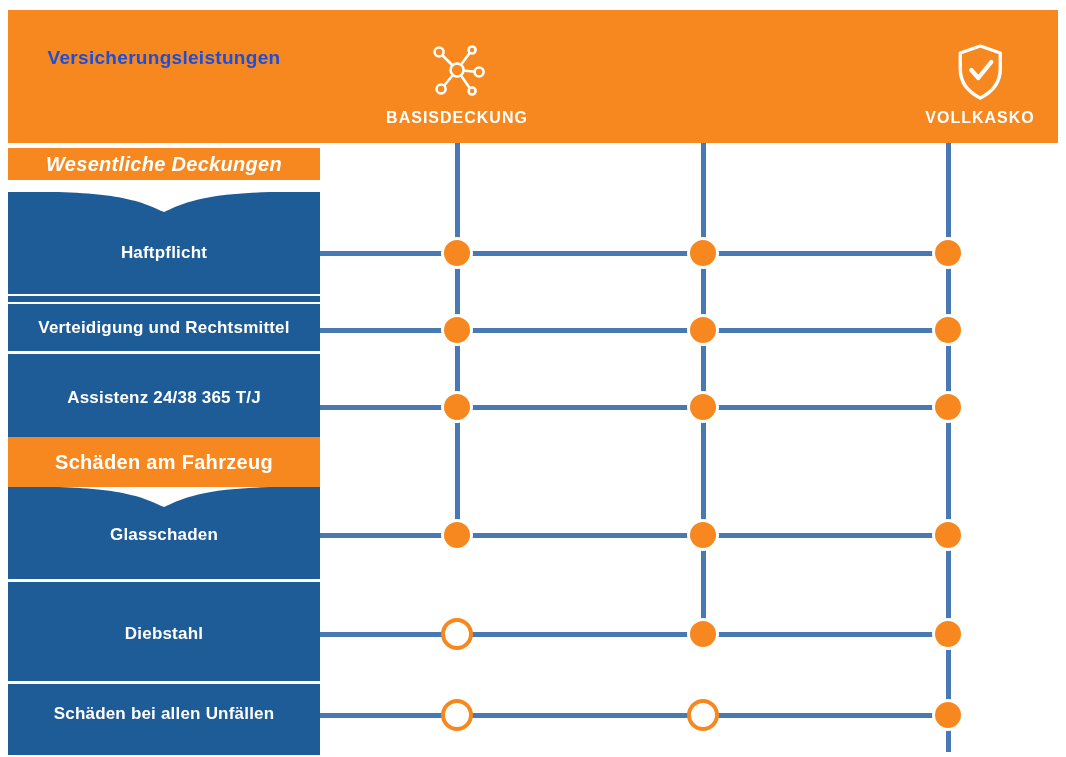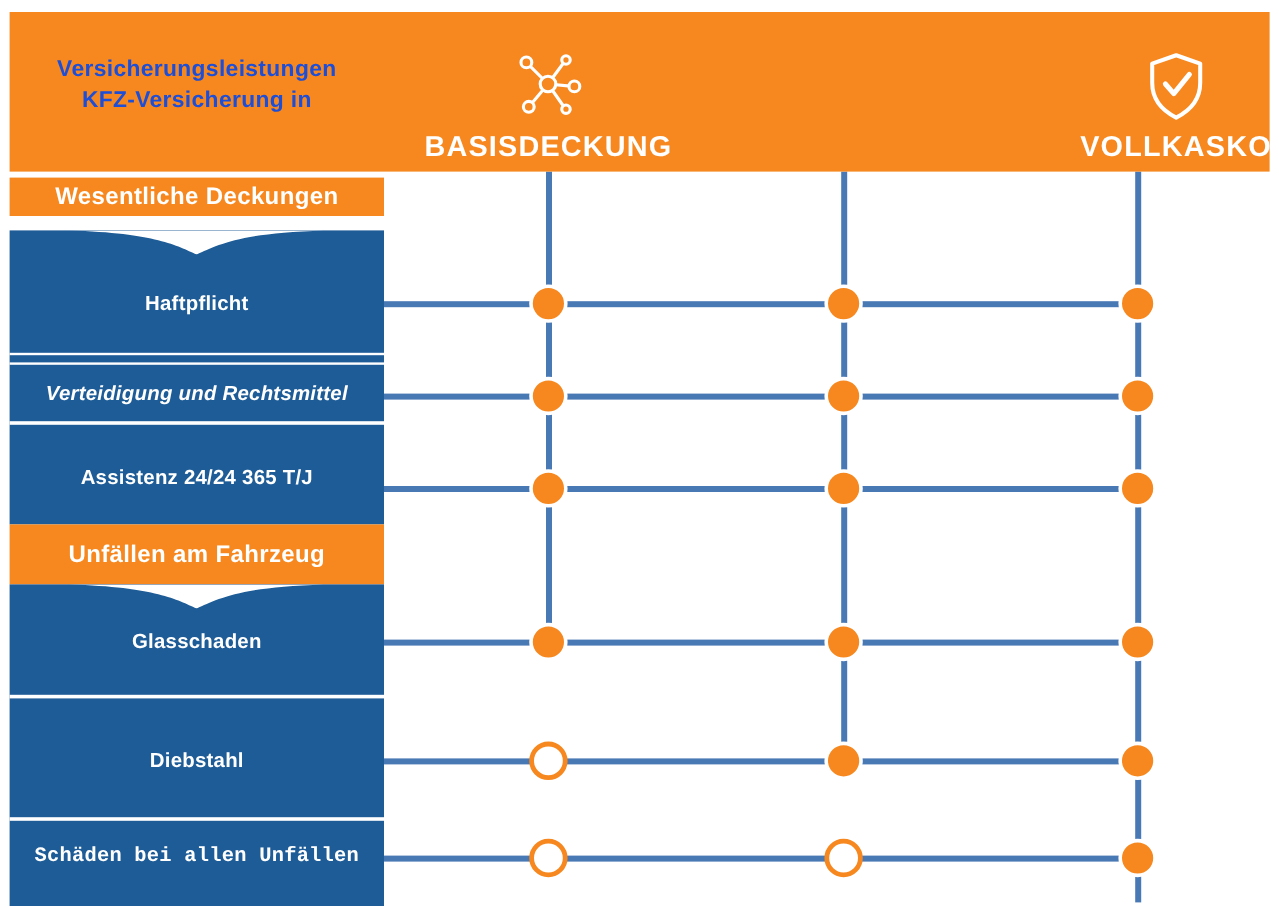--- a/index.html
+++ b/index.html
@@ -35,21 +35,21 @@
 
   .col-header {
     position: absolute;
     top: 42px;
     transform: translateX(-50%);
     text-align: center;
     color: #ffffff;
   }
   .col-header svg { display: block; margin: 0 auto 7px; }
   .col-label {
-    font-size: 24px;
+    font-size: 16px;
     font-weight: bold;
     letter-spacing: 1px;
     white-space: nowrap;
   }
 
   .section-header {
     position: absolute;
     left: 8px; width: 312px;
     background: var(--orange, #f6881f);
     color: #ffffff;
@@ -105,21 +105,20 @@
 <div class="canvas">
 
   <div class="vline" style="left:455px; top:143px; height:396px;"></div>
   <div class="vline" style="left:701px; top:143px; height:496px;"></div>
   <div class="vline" style="left:946px; top:143px; height:609px;"></div>
 
   <div class="header-bar"></div>
 
   <div class="title">
     <span>Versicherungsleistungen</span>
-    <span>KFZ-Versicherung in</span>
   </div>
 
   <div class="col-header" style="left:457px;">
     <svg width="60" height="60" viewBox="0 0 60 60" fill="none" stroke="#ffffff">
       <g stroke-width="2.6" stroke-linecap="round">
         <line x1="30" y1="28" x2="13" y2="11"></line>
         <line x1="30" y1="28" x2="44" y2="9"></line>
         <line x1="30" y1="28" x2="51" y2="30"></line>
         <line x1="30" y1="28" x2="44" y2="48"></line>
         <line x1="30" y1="28" x2="15" y2="46"></line>
@@ -138,52 +137,52 @@
 
 
   <div class="col-header" style="left:980px;">
     <svg width="58" height="60" viewBox="0 0 58 60" fill="none" stroke="#ffffff">
       <path d="M29 4 L49 11 V27 C49 41 41 50 29 56 C17 50 9 41 9 27 V11 Z" stroke-width="3.4" stroke-linejoin="round"></path>
       <path d="M20 28 L27 36 L40 20" stroke-width="4.2" stroke-linecap="round" stroke-linejoin="round"></path>
     </svg>
     <div class="col-label">VOLLKASKO</div>
   </div>
 
-  <div class="section-header" style="top:148px; height:32px;">
+  <div class="section-header" style="top:148px; height:32px;font-style:italic;">
     <span>Wesentliche Deckungen</span>
   </div>
 
   <div class="blue-block" style="top:192px; height:245px;">
     <svg class="notch" width="212" height="20" viewBox="0 0 212 20">
       <path d="M0 0 C72 2 90 13 106 20 C122 13 140 2 212 0 Z" fill="#ffffff"></path>
     </svg>
   </div>
 
   <div class="section-header" style="top:437px; height:50px;">
-    <span>Unfällen am Fahrzeug</span>
+    <span>Schäden am Fahrzeug</span>
   </div>
 
   <div class="blue-block" style="top:487px; height:268px;">
     <svg class="notch" width="212" height="20" viewBox="0 0 212 20">
       <path d="M0 0 C72 2 90 13 106 20 C122 13 140 2 212 0 Z" fill="#ffffff"></path>
     </svg>
   </div>
 
   <div class="separator" style="top:294px; height:2px;"></div>
   <div class="separator" style="top:302px; height:2px;"></div>
   <div class="separator" style="top:351px; height:3px;"></div>
   <div class="separator" style="top:579px; height:3px;"></div>
   <div class="separator" style="top:681px; height:3px;"></div>
 
   <div class="row-label" style="top:253px;">Haftpflicht</div>
-  <div class="row-label" style="top:328px;font-style:italic;">Verteidigung und Rechtsmittel</div>
-  <div class="row-label" style="top:398px;">Assistenz 24/24 365 T/J</div>
+  <div class="row-label" style="top:328px;">Verteidigung und Rechtsmittel</div>
+  <div class="row-label" style="top:398px;">Assistenz 24/38 365 T/J</div>
   <div class="row-label" style="top:634px;">Diebstahl</div>
   <div class="row-label" style="top:535px;">Glasschaden</div>
-  <div class="row-label" style="top:714px;font-family:Liberation Mono, monospace;">Schäden bei allen Unfällen</div>
+  <div class="row-label" style="top:714px;">Schäden bei allen Unfällen</div>
 
 <div class="hline" style="top: 251px;"></div>
     <div class="hline" style="top: 328px;"></div>
     <div class="hline" style="top: 405px;"></div>
     <div class="hline" style="top: 533px;"></div>
     <div class="hline" style="top: 632px;"></div>
     <div class="hline" style="top: 713px;"></div>
     <div class="dot filled" style="left: 457px; top: 253px;"></div>
     <div class="dot filled" style="left: 703px; top: 253px;"></div>
     <div class="dot filled" style="left: 948px; top: 253px;"></div>

